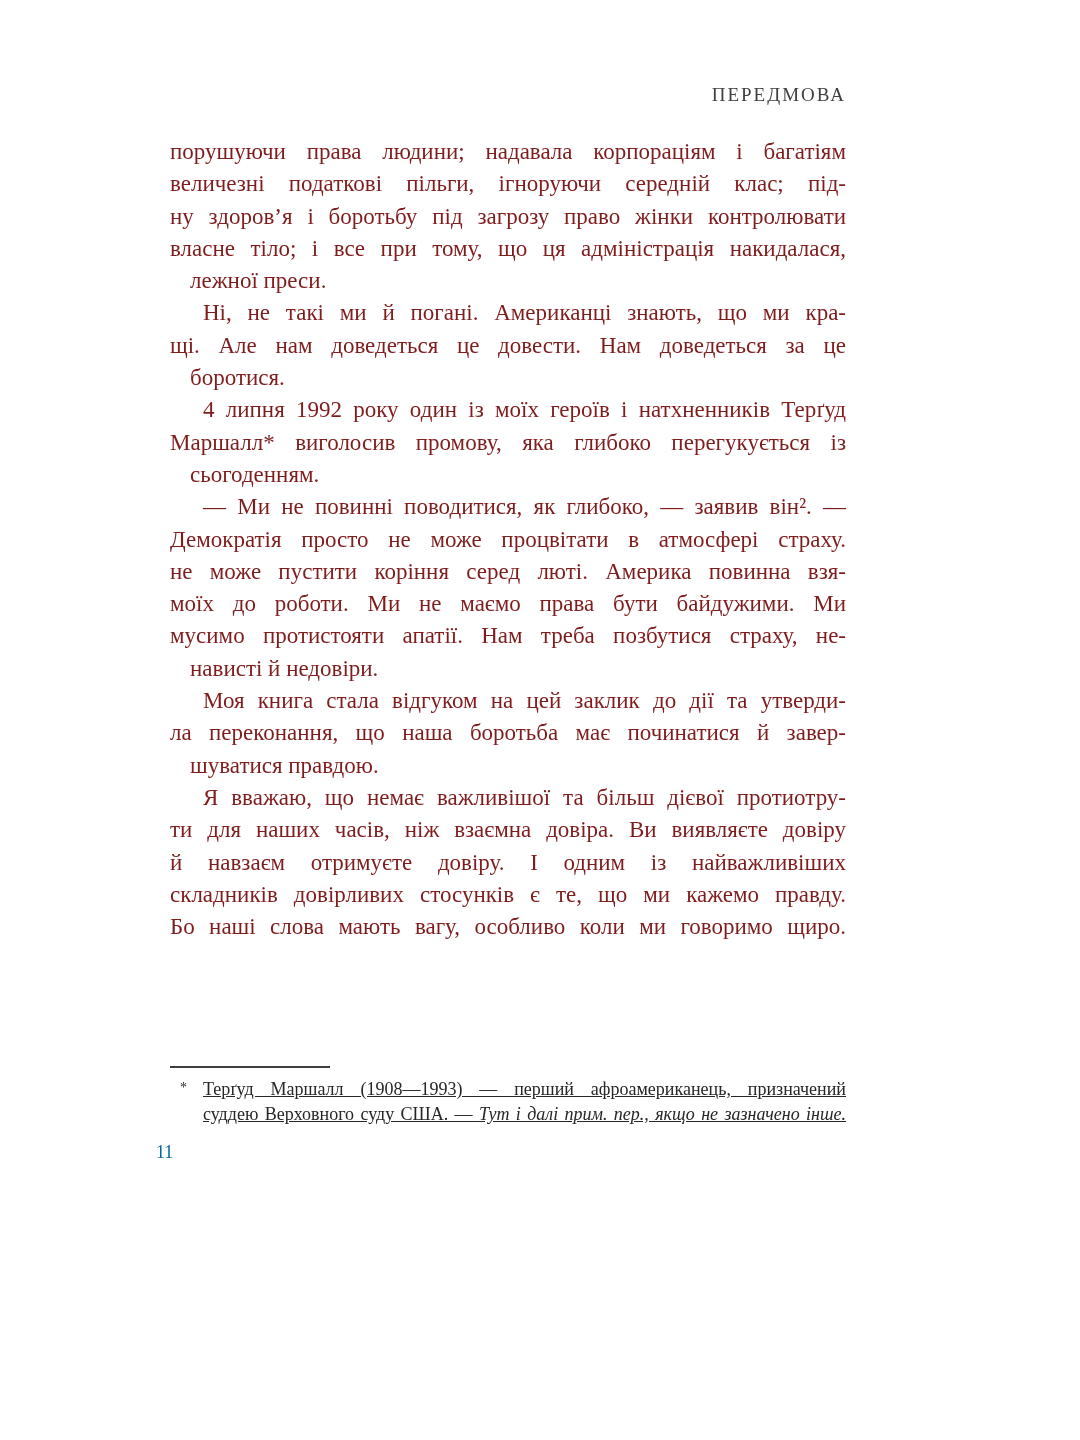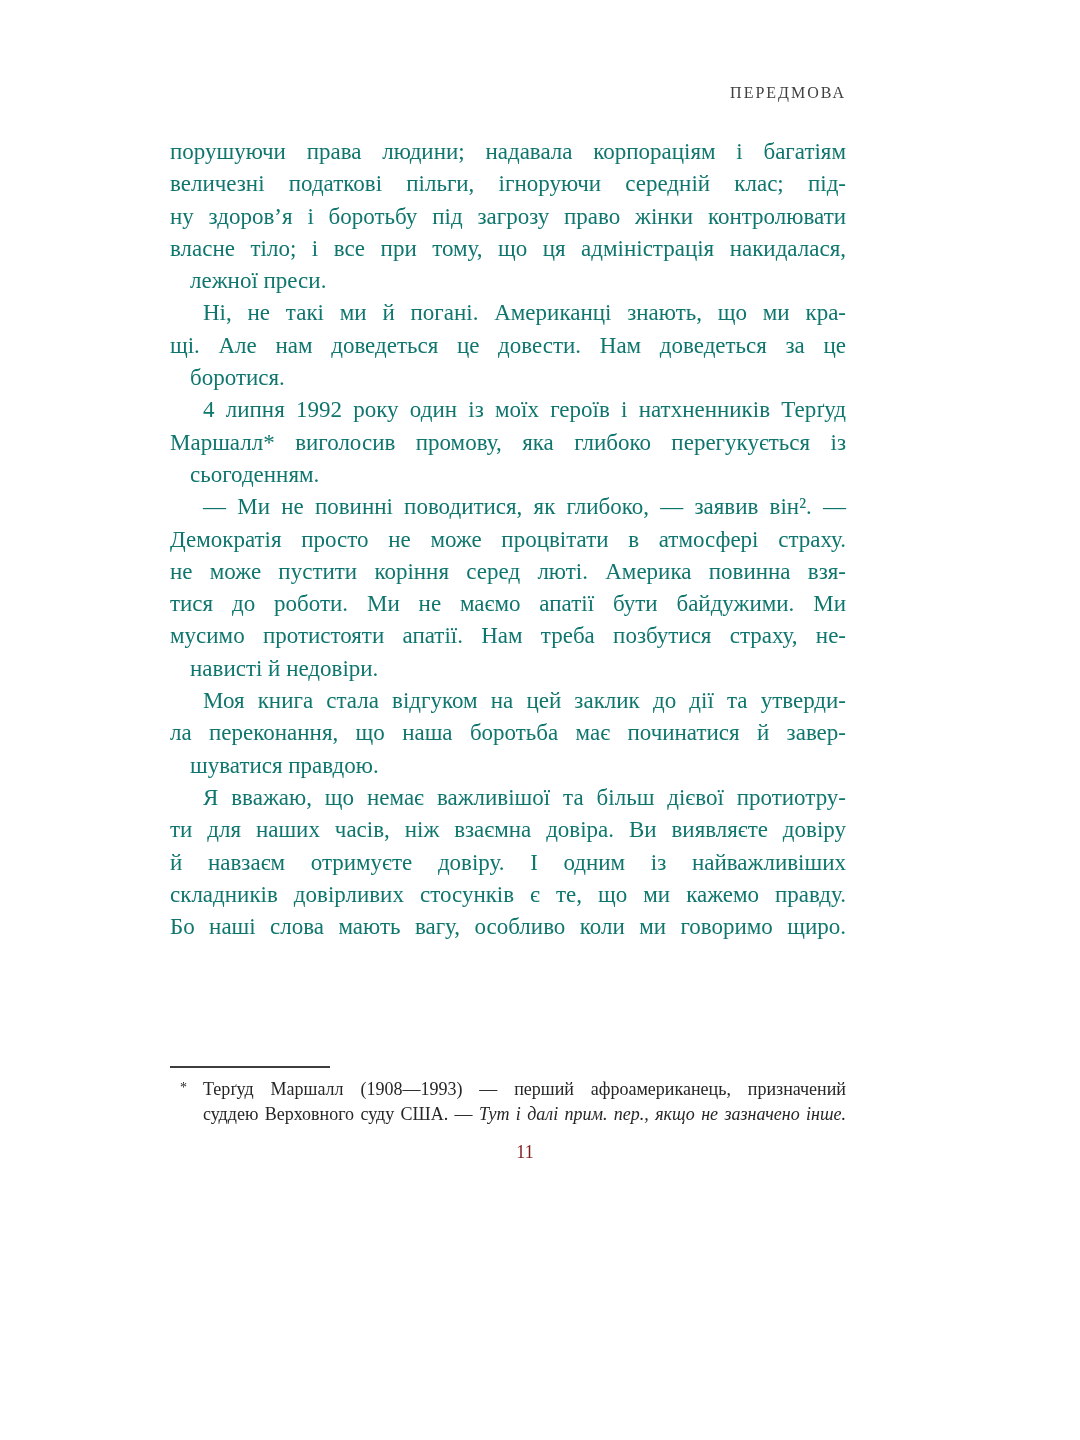--- a/index.html
+++ b/index.html
@@ -10,32 +10,32 @@
     background: #ffffff;
     font-family: "Liberation Serif", "DejaVu Serif", serif;
     overflow: hidden;
   }
   .running-head {
     position: absolute;
     top: 84px;
     left: 170px;
     width: 676px;
     text-align: right;
-    font-size: 16px;
+    font-size: 19px;
     letter-spacing: 2px;
     color: #3f3f3f;
   }
   .body-text {
     position: absolute;
     top: 136px;
     left: 170px;
     width: 676px;
     font-size: 23px;
     line-height: 32.3px;
-    color: #0f766e;
+    color: #7f1d1d;
   }
   .line {
     text-align: justify;
     -moz-text-align-last: justify;
     text-align-last: justify;
   }
   .line.last {
     -moz-text-align-last: left;
     text-align-last: left;
     margin-left: 20px;
@@ -64,30 +64,31 @@
     position: absolute;
     left: 10px;
     top: -2px;
     font-size: 14px;
     color: #262626;
   }
   .fn-line {
     text-align: justify;
     -moz-text-align-last: justify;
     text-align-last: justify;
+    text-decoration: underline;
   }
   .italic { font-style: italic; }
   .page-number {
     position: absolute;
     top: 1142px;
-    left: 187px;
+    left: 156px;
     width: 676px;
-    text-align: center;
+    text-align: left;
     font-size: 18px;
-    color: #7f1d1d;
+    color: #0369a1;
   }
 </style>
 </head>
 <body>
 
 <div class="page">
 
   <div class="running-head">ПЕРЕДМОВА</div>
 
   <div class="body-text">
@@ -98,21 +99,21 @@
       <div class="line last">лежної преси.</div>
       <div class="line indent">Ні, не такі ми й погані. Американці знають, що ми кра-</div>
       <div class="line">щі. Але нам доведеться це довести. Нам доведеться за це</div>
       <div class="line last">боротися.</div>
       <div class="line indent">4 липня 1992 року один із моїх героїв і натхненників Терґуд</div>
       <div class="line">Маршалл* виголосив промову, яка глибоко перегукується із</div>
       <div class="line last">сьогоденням.</div>
       <div class="line indent">— Ми не повинні поводитися, як глибоко, — заявив він². —</div>
       <div class="line">Демократія просто не може процвітати в атмосфері страху.</div>
       <div class="line">не може пустити коріння серед люті. Америка повинна взя-</div>
-      <div class="line">тися до роботи. Ми не маємо апатії бути байдужими. Ми</div>
+      <div class="line">моїх до роботи. Ми не маємо права бути байдужими. Ми</div>
       <div class="line">мусимо протистояти апатії. Нам треба позбутися страху, не-</div>
       <div class="line last">нависті й недовіри.</div>
       <div class="line indent">Моя книга стала відгуком на цей заклик до дії та утверди-</div>
       <div class="line">ла переконання, що наша боротьба має починатися й завер-</div>
       <div class="line last">шуватися правдою.</div>
       <div class="line indent">Я вважаю, що немає важливішої та більш дієвої протиотру-</div>
       <div class="line">ти для наших часів, ніж взаємна довіра. Ви виявляєте довіру</div>
       <div class="line">й навзаєм отримуєте довіру. І одним із найважливіших</div>
       <div class="line">складників довірливих стосунків є те, що ми кажемо правду.</div>
       <div class="line">Бо наші слова мають вагу, особливо коли ми говоримо щиро.</div>

